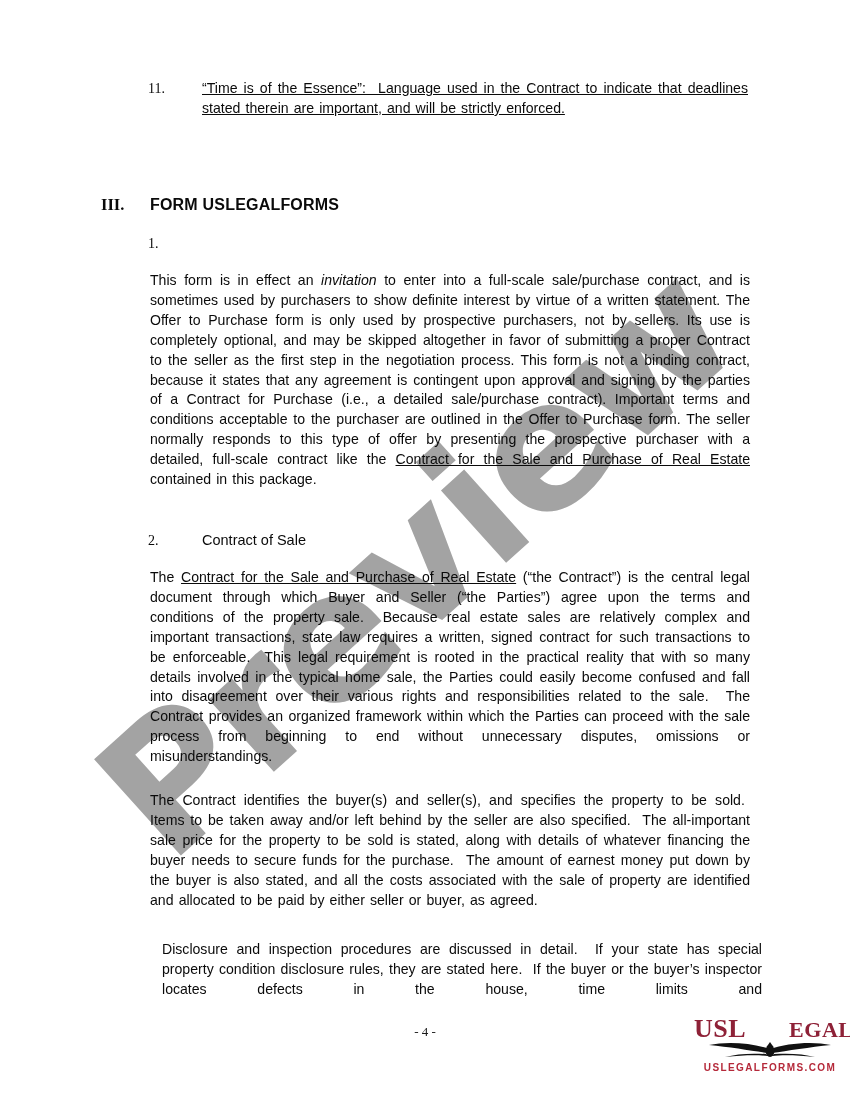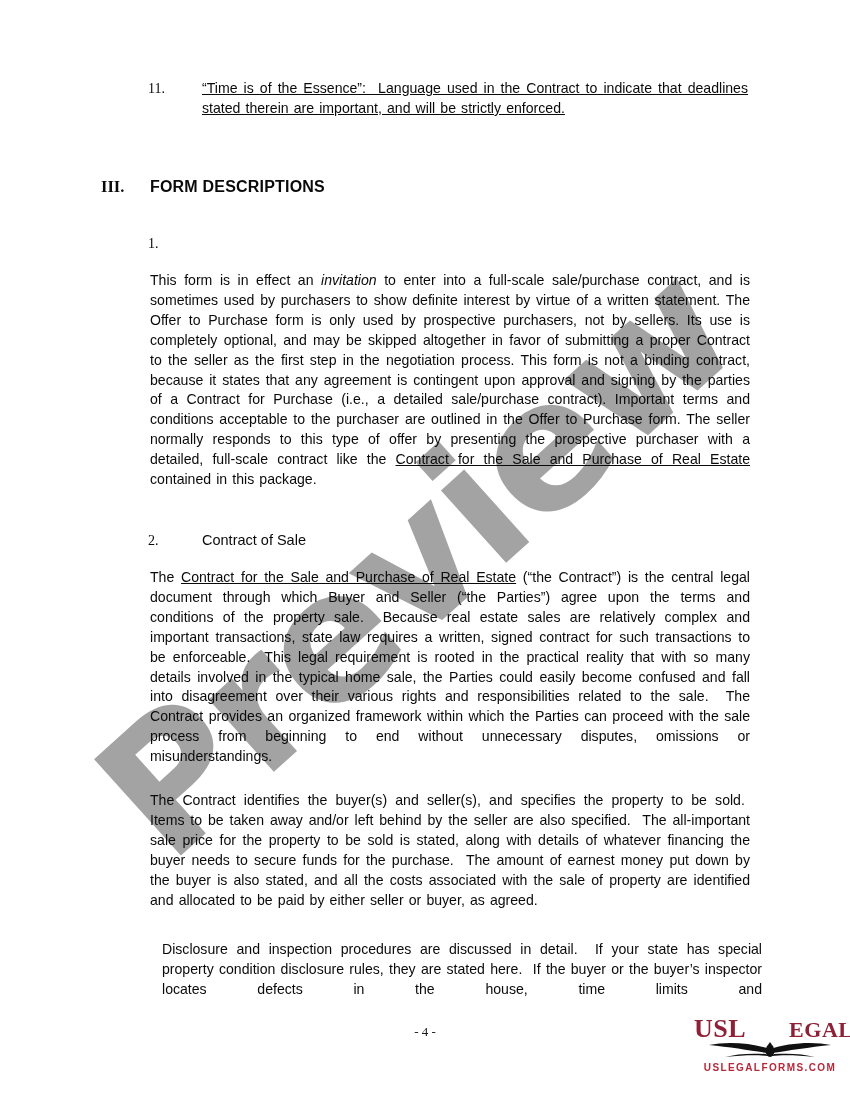--- a/index.html
+++ b/index.html
@@ -53,21 +53,21 @@
   .numbered .body-text { flex: 1; text-decoration: underline; }
 
   .item-title {
     font-size: 14.5px;
     line-height: 19.9px;
   }
 
   .section-heading {
     position: absolute;
     left: 101px;
-    top: 177px;
+    top: 195px;
     display: flex;
     align-items: baseline;
   }
   .roman {
     flex: none;
     width: 49px;
     font-family: "Liberation Serif", serif;
     font-weight: bold;
     font-size: 16.5px;
   }
@@ -122,21 +122,21 @@
 
   <div class="content">
 
     <div class="block numbered" style="left:148px; top:79px;">
       <span class="num">11.</span>
       <div class="body-text">“Time is of the Essence”:&nbsp; Language used in the Contract to indicate that deadlines stated therein are important, and will be strictly enforced.</div>
     </div>
 
     <div class="section-heading">
       <span class="roman">III.</span>
-      <span class="sec-title">FORM DESCRIPTIONS</span>
+      <span class="sec-title">FORM USLEGALFORMS</span>
     </div>
 
     <div class="block numbered" style="left:148px; top:234px;">
       <span class="num">1.</span>
     </div>
 
     <div class="block body-text" style="left:150px; top:271px;"><span>This form is in effect an </span><span class="i">invitation</span><span> to enter into a full-scale sale/purchase contract, and is sometimes used by purchasers to show definite interest by virtue of a written statement. The Offer to Purchase form is only used by prospective purchasers, not by sellers. Its use is completely optional, and may be skipped altogether in favor of submitting a proper Contract to the seller as the first step in the negotiation process. This form is not a binding contract, because it states that any agreement is contingent upon approval and signing by the parties of a Contract for Purchase (i.e., a detailed sale/purchase contract). Important terms and conditions acceptable to the purchaser are outlined in the Offer to Purchase form. The seller normally responds to this type of offer by presenting the prospective purchaser with a detailed, full-scale contract like the </span><span class="u">Contract for the Sale and Purchase of Real Estate</span><span> contained in this package.</span></div>
 
     <div class="block numbered" style="left:148px; top:531px;">
       <span class="num">2.</span>

